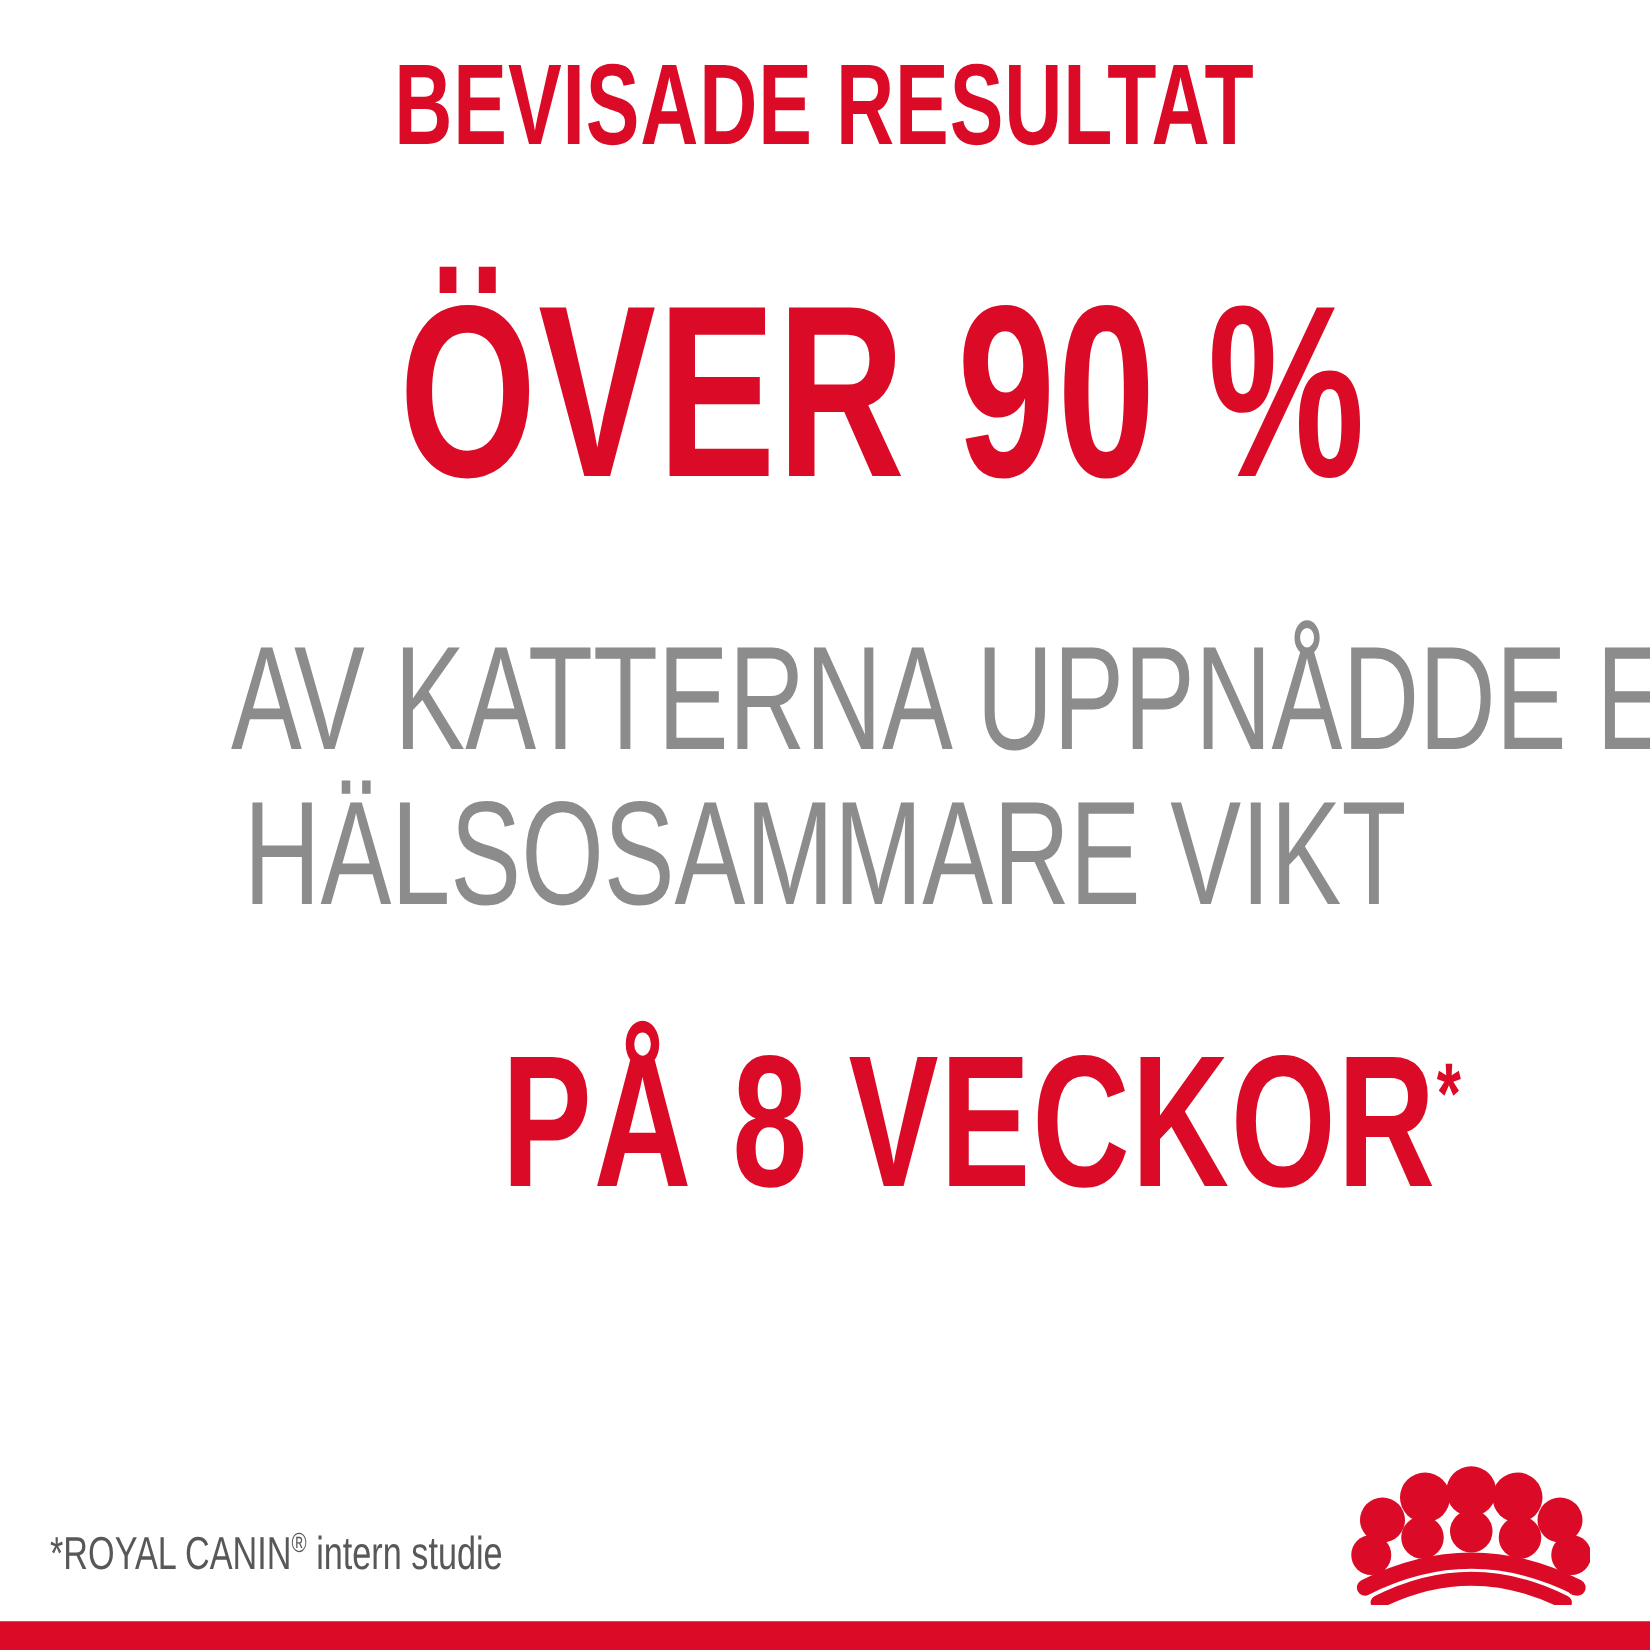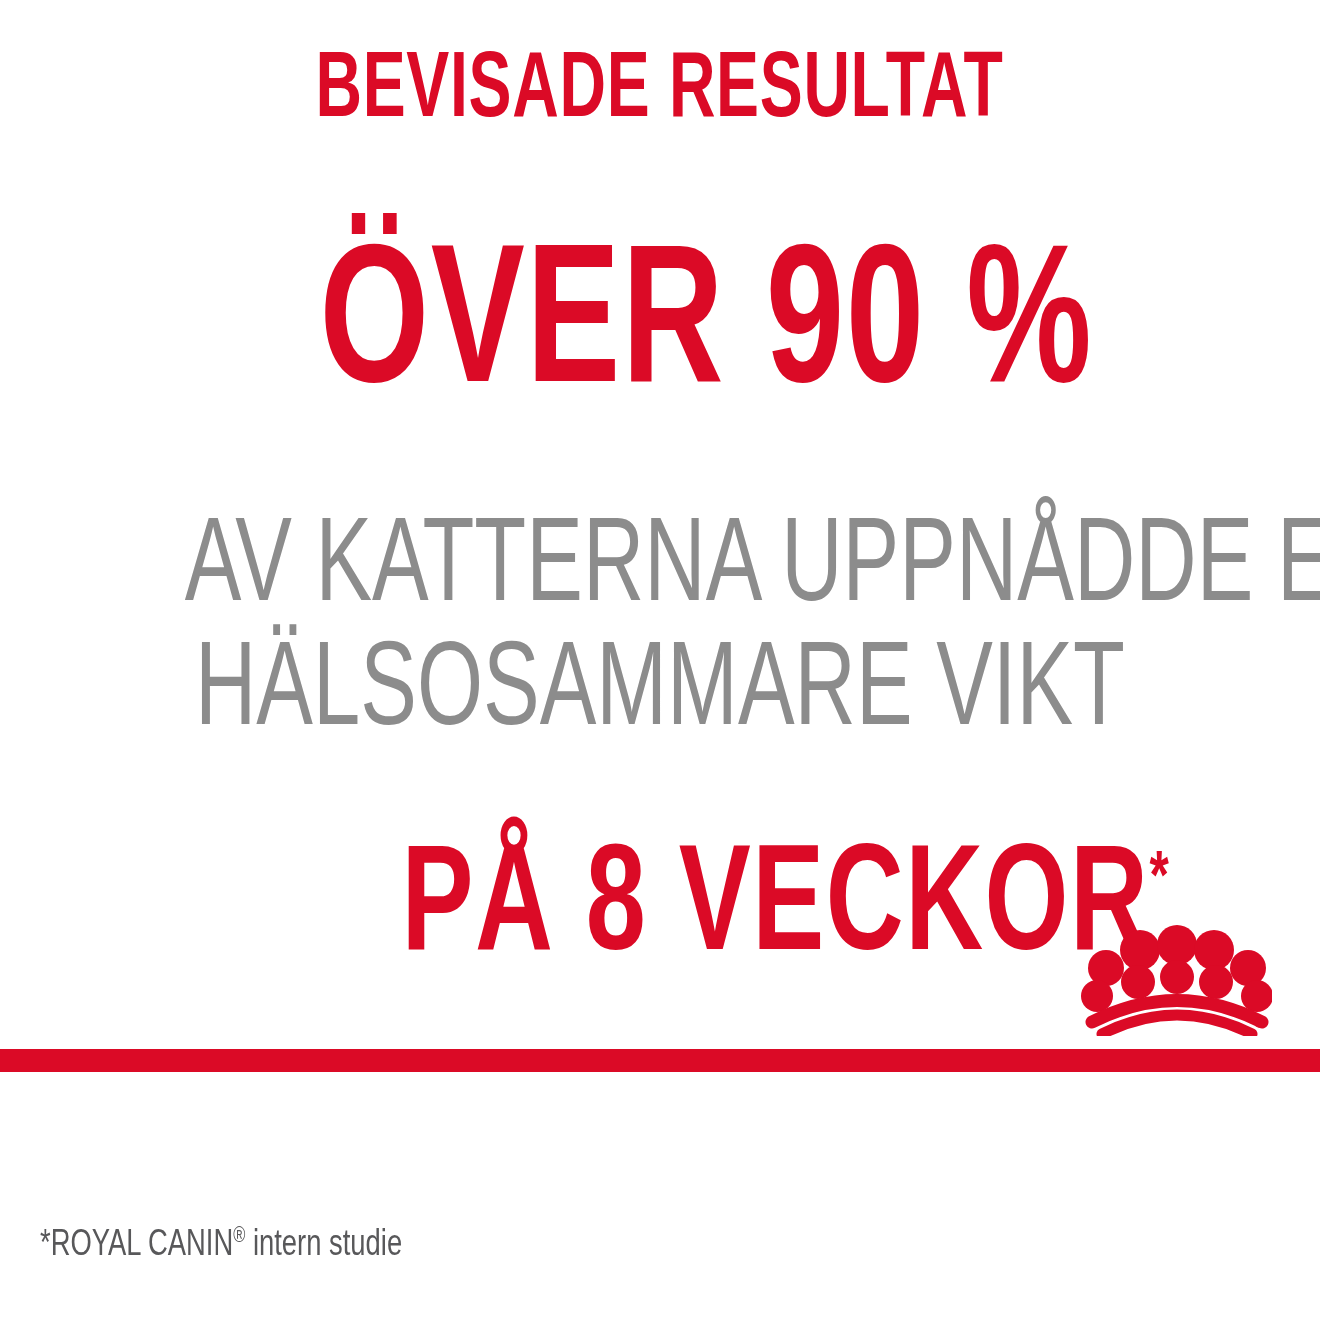--- a/index.html
+++ b/index.html
@@ -9,21 +9,21 @@
   body {
     width: 1320px;
     height: 1320px;
     background: #ffffff;
     font-family: "Liberation Sans", sans-serif;
     overflow: hidden;
   }
   .canvas {
     position: relative;
     width: 1320px;
-    height: 1072px;
+    height: 1320px;
     background: #ffffff;
   }
 
   
   .cond {
     font-family: "Liberation Sans", sans-serif;
     transform-origin: center center;
     white-space: nowrap;
     line-height: 1;
   }

